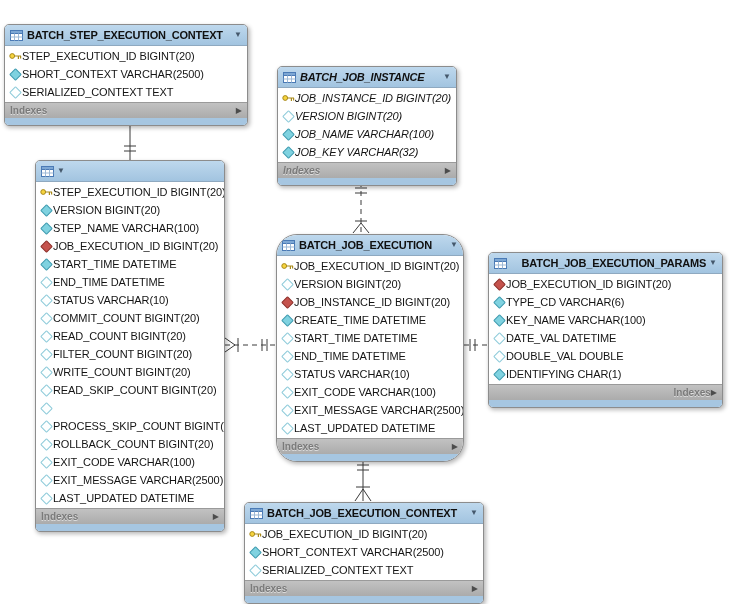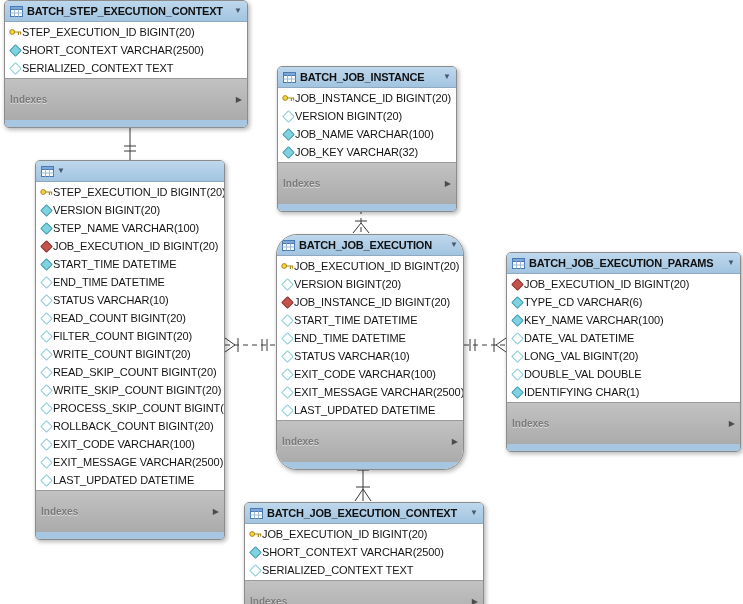--- a/index.html
+++ b/index.html
@@ -38,21 +38,21 @@
 
   .ic { display:inline-flex; width:13px; justify-content:center; align-items:center; flex:none; }
   .ic i { display:inline-block; width:7px; height:7px; transform:rotate(45deg); border-radius:1px; }
   .ic-fk i   { background:#c5534d; border:1px solid #8e2f29; }
   .ic-nn i   { background:#7fd2e0; border:1px solid #3f9cb0; }
   .ic-null i { background:#fdffff; border:1px solid #8ecbda; }
 
   .idx-row {
     height:15px; background:linear-gradient(#c2c2c2,#ababab);
     border-top:1px solid #9a9a9a;
-    display:flex; align-items:center; padding:13px 5px;
+    display:flex; align-items:center; padding:0 5px;
   }
   .idx-label {
     font-size:10px; font-weight:bold; color:#7a7a7a;
     text-shadow:0 1px 0 rgba(255,255,255,0.55); flex:1;
   }
   .idx-arrow { font-size:8px; color:#4c4c4c; }
 
   .tbl-strip { height:7px; background:#a6c6e1; }
 
   #connectors { position:absolute; left:0; top:0; pointer-events:none; }
@@ -105,21 +105,21 @@
     <g>
       <line x1="363" y1="458" x2="363" y2="501"></line>
       <line x1="357" y1="465" x2="369" y2="465"></line>
       <line x1="357" y1="470" x2="369" y2="470"></line>
       <line x1="356" y1="487" x2="370" y2="487"></line>
       <line x1="363" y1="489" x2="355" y2="501"></line>
       <line x1="363" y1="489" x2="371" y2="501"></line>
     </g>
   </svg>
 
-  <div class="tbl" style="left:4px; top:0; width:242px;">
+  <div class="tbl" style="left:4px; top:24px; width:242px;">
     <div class="tbl-hdr">
       <span class="ic-tblhdr">
           <svg class="tbl-icon-svg" width="13" height="11" viewBox="0 0 13 11">
             <rect x="0.5" y="0.5" width="12" height="10" fill="#ffffff" stroke="#4a7ab5"></rect>
             <rect x="0.5" y="0.5" width="12" height="3" fill="#7da7d4" stroke="#4a7ab5"></rect>
             <line x1="4.5" y1="3.5" x2="4.5" y2="10.5" stroke="#9db9d6"></line>
             <line x1="8.5" y1="3.5" x2="8.5" y2="10.5" stroke="#9db9d6"></line>
             <line x1="0.5" y1="7" x2="12.5" y2="7" stroke="#9db9d6"></line>
           </svg>
         </span>
@@ -149,21 +149,21 @@
           <span class="col-text">SERIALIZED_CONTEXT TEXT</span>
         </div>
       </div>
     <div class="idx-row">
       <span class="idx-label">Indexes</span>
       <span class="idx-arrow">▶</span>
     </div>
     <div class="tbl-strip"></div>
   </div>
 
-  <div class="tbl" style="left:277px; top:66px; width:178px;">
+  <div class="tbl" style="left:277px; top:66px; width:178px;font-style:italic;">
     <div class="tbl-hdr">
       <span class="ic-tblhdr">
           <svg class="tbl-icon-svg" width="13" height="11" viewBox="0 0 13 11">
             <rect x="0.5" y="0.5" width="12" height="10" fill="#ffffff" stroke="#4a7ab5"></rect>
             <rect x="0.5" y="0.5" width="12" height="3" fill="#7da7d4" stroke="#4a7ab5"></rect>
             <line x1="4.5" y1="3.5" x2="4.5" y2="10.5" stroke="#9db9d6"></line>
             <line x1="8.5" y1="3.5" x2="8.5" y2="10.5" stroke="#9db9d6"></line>
             <line x1="0.5" y1="7" x2="12.5" y2="7" stroke="#9db9d6"></line>
           </svg>
         </span>
@@ -262,20 +262,26 @@
         <div class="col-row">
           <span class="ic ic-null">
             <i></i>
           </span>
           <span class="col-text">STATUS VARCHAR(10)</span>
         </div>
         <div class="col-row">
           <span class="ic ic-null">
             <i></i>
           </span>
+          <span class="col-text">COMMIT_COUNT BIGINT(20)</span>
+        </div>
+        <div class="col-row">
+          <span class="ic ic-null">
+            <i></i>
+          </span>
           <span class="col-text">READ_COUNT BIGINT(20)</span>
         </div>
         <div class="col-row">
           <span class="ic ic-null">
             <i></i>
           </span>
           <span class="col-text">FILTER_COUNT BIGINT(20)</span>
         </div>
         <div class="col-row">
           <span class="ic ic-null">
@@ -286,21 +292,20 @@
         <div class="col-row">
           <span class="ic ic-null">
             <i></i>
           </span>
           <span class="col-text">READ_SKIP_COUNT BIGINT(20)</span>
         </div>
         <div class="col-row">
           <span class="ic ic-null">
             <i></i>
           </span>
-          <span class="col-text">WRITE_SKIP_COUNT BIGINT(20)</span>
         </div>
         <div class="col-row">
           <span class="ic ic-null">
             <i></i>
           </span>
           <span class="col-text">PROCESS_SKIP_COUNT BIGINT(20)</span>
         </div>
         <div class="col-row">
           <span class="ic ic-null">
             <i></i>
@@ -363,20 +368,26 @@
           </span>
           <span class="col-text">VERSION BIGINT(20)</span>
         </div>
         <div class="col-row">
           <span class="ic ic-fk">
             <i></i>
           </span>
           <span class="col-text">JOB_INSTANCE_ID BIGINT(20)</span>
         </div>
         <div class="col-row">
+          <span class="ic ic-nn">
+            <i></i>
+          </span>
+          <span class="col-text">CREATE_TIME DATETIME</span>
+        </div>
+        <div class="col-row">
           <span class="ic ic-null">
             <i></i>
           </span>
           <span class="col-text">START_TIME DATETIME</span>
         </div>
         <div class="col-row">
           <span class="ic ic-null">
             <i></i>
           </span>
           <span class="col-text">END_TIME DATETIME</span>
@@ -406,21 +417,21 @@
           <span class="col-text">LAST_UPDATED DATETIME</span>
         </div>
       </div>
     <div class="idx-row">
       <span class="idx-label">Indexes</span>
       <span class="idx-arrow">▶</span>
     </div>
     <div class="tbl-strip"></div>
   </div>
 
-  <div class="tbl" style="left:506px; top:252px; width:233px;">
+  <div class="tbl" style="left:488px; top:252px; width:233px;text-align:right;">
     <div class="tbl-hdr">
       <span class="ic-tblhdr">
           <svg class="tbl-icon-svg" width="13" height="11" viewBox="0 0 13 11">
             <rect x="0.5" y="0.5" width="12" height="10" fill="#ffffff" stroke="#4a7ab5"></rect>
             <rect x="0.5" y="0.5" width="12" height="3" fill="#7da7d4" stroke="#4a7ab5"></rect>
             <line x1="4.5" y1="3.5" x2="4.5" y2="10.5" stroke="#9db9d6"></line>
             <line x1="8.5" y1="3.5" x2="8.5" y2="10.5" stroke="#9db9d6"></line>
             <line x1="0.5" y1="7" x2="12.5" y2="7" stroke="#9db9d6"></line>
           </svg>
         </span>
@@ -444,26 +455,20 @@
           <span class="ic ic-nn">
             <i></i>
           </span>
           <span class="col-text">KEY_NAME VARCHAR(100)</span>
         </div>
         <div class="col-row">
           <span class="ic ic-null">
             <i></i>
           </span>
           <span class="col-text">DATE_VAL DATETIME</span>
-        </div>
-        <div class="col-row">
-          <span class="ic ic-null">
-            <i></i>
-          </span>
-          <span class="col-text">LONG_VAL BIGINT(20)</span>
         </div>
         <div class="col-row">
           <span class="ic ic-null">
             <i></i>
           </span>
           <span class="col-text">DOUBLE_VAL DOUBLE</span>
         </div>
         <div class="col-row">
           <span class="ic ic-nn">
             <i></i>

